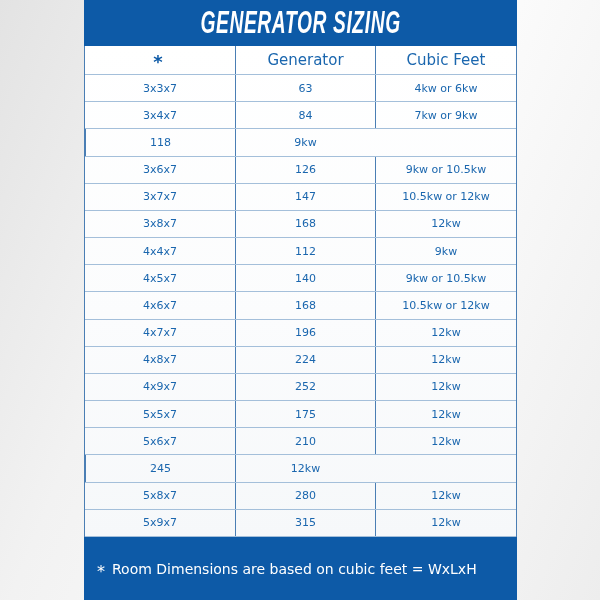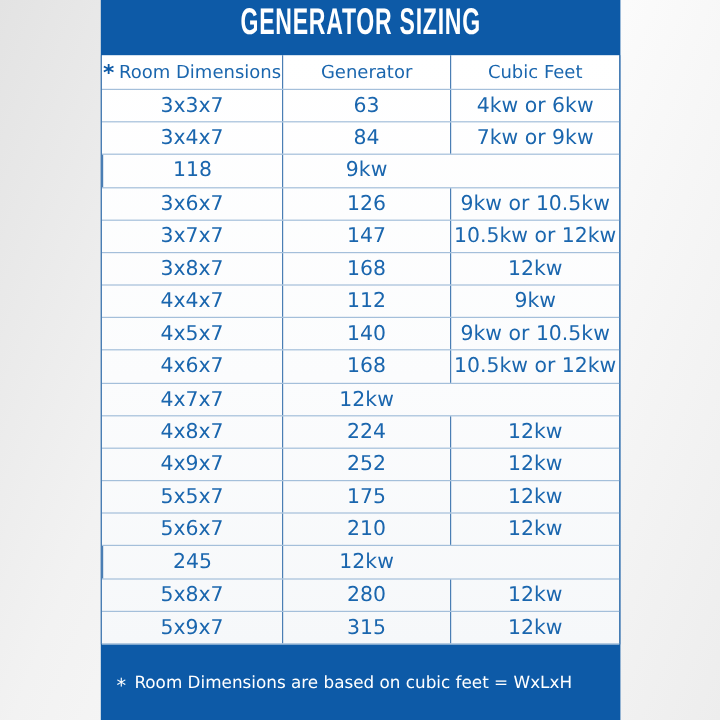--- a/index.html
+++ b/index.html
@@ -22,22 +22,24 @@
     display: flex;
     flex-direction: column;
     background: #0d5aa7;
     box-sizing: border-box;
   }
 
   .title-band {
     height: 46px;
     flex: 0 0 46px;
     display: flex;
+    align-items: center;
     justify-content: center;
     overflow: hidden;
+    font-style: italic;
   }
   .title-band .title-text {
     color: #ffffff;
     font-family: "Liberation Sans", sans-serif;
     font-weight: 700;
     font-size: 31px;
     letter-spacing: 1px;
     white-space: nowrap;
     transform: scaleX(0.62);
     transform-origin: center center;
@@ -60,21 +62,21 @@
     box-sizing: border-box;
   }
   .header-row { flex: 0 0 29px; }
   .data-row { flex: 1 1 0; }
 
   .cell {
     display: flex;
     align-items: center;
     justify-content: center;
     color: #1a66ae;
-    font-size: 17px;
+    font-size: 11px;
     white-space: nowrap;
     box-sizing: border-box;
   }
   .cell.mid, .cell.last { border-left: 1px solid #4a7eb4; }
 
   .header-row .cell { font-size: 15px; }
   .hdr-ast {
     font-weight: 700;
     font-size: 18px;
     color: #0d5aa7;
@@ -109,21 +111,20 @@
 
     <div class="title-band">
       <span class="title-text">GENERATOR SIZING</span>
     </div>
 
     <div class="table-wrap">
 
       <div class="trow header-row">
         <div class="cell first">
           <span class="hdr-ast">*</span>
-          <span>Room Dimensions</span>
         </div>
         <div class="cell last">Generator</div>
         <div class="cell mid">Cubic Feet</div>
       </div>
 
       <div class="tbody" style="display:flex; flex-direction:column; flex:1 1 auto;">
 
           <div class="trow data-row">
             <div class="cell first">3x3x7</div>
             <div class="cell mid">63</div>
@@ -172,20 +173,21 @@
           </div>
 
           <div class="trow data-row">
             <div class="cell first">4x6x7</div>
             <div class="cell mid">168</div>
             <div class="cell last">10.5kw or 12kw</div>
           </div>
 
           <div class="trow data-row">
             <div class="cell first">4x7x7</div>
+            <div class="cell mid">196</div>
             <div class="cell last">12kw</div>
           </div>
 
           <div class="trow data-row">
             <div class="cell first">4x8x7</div>
             <div class="cell mid">224</div>
             <div class="cell last">12kw</div>
           </div>
 
           <div class="trow data-row">

